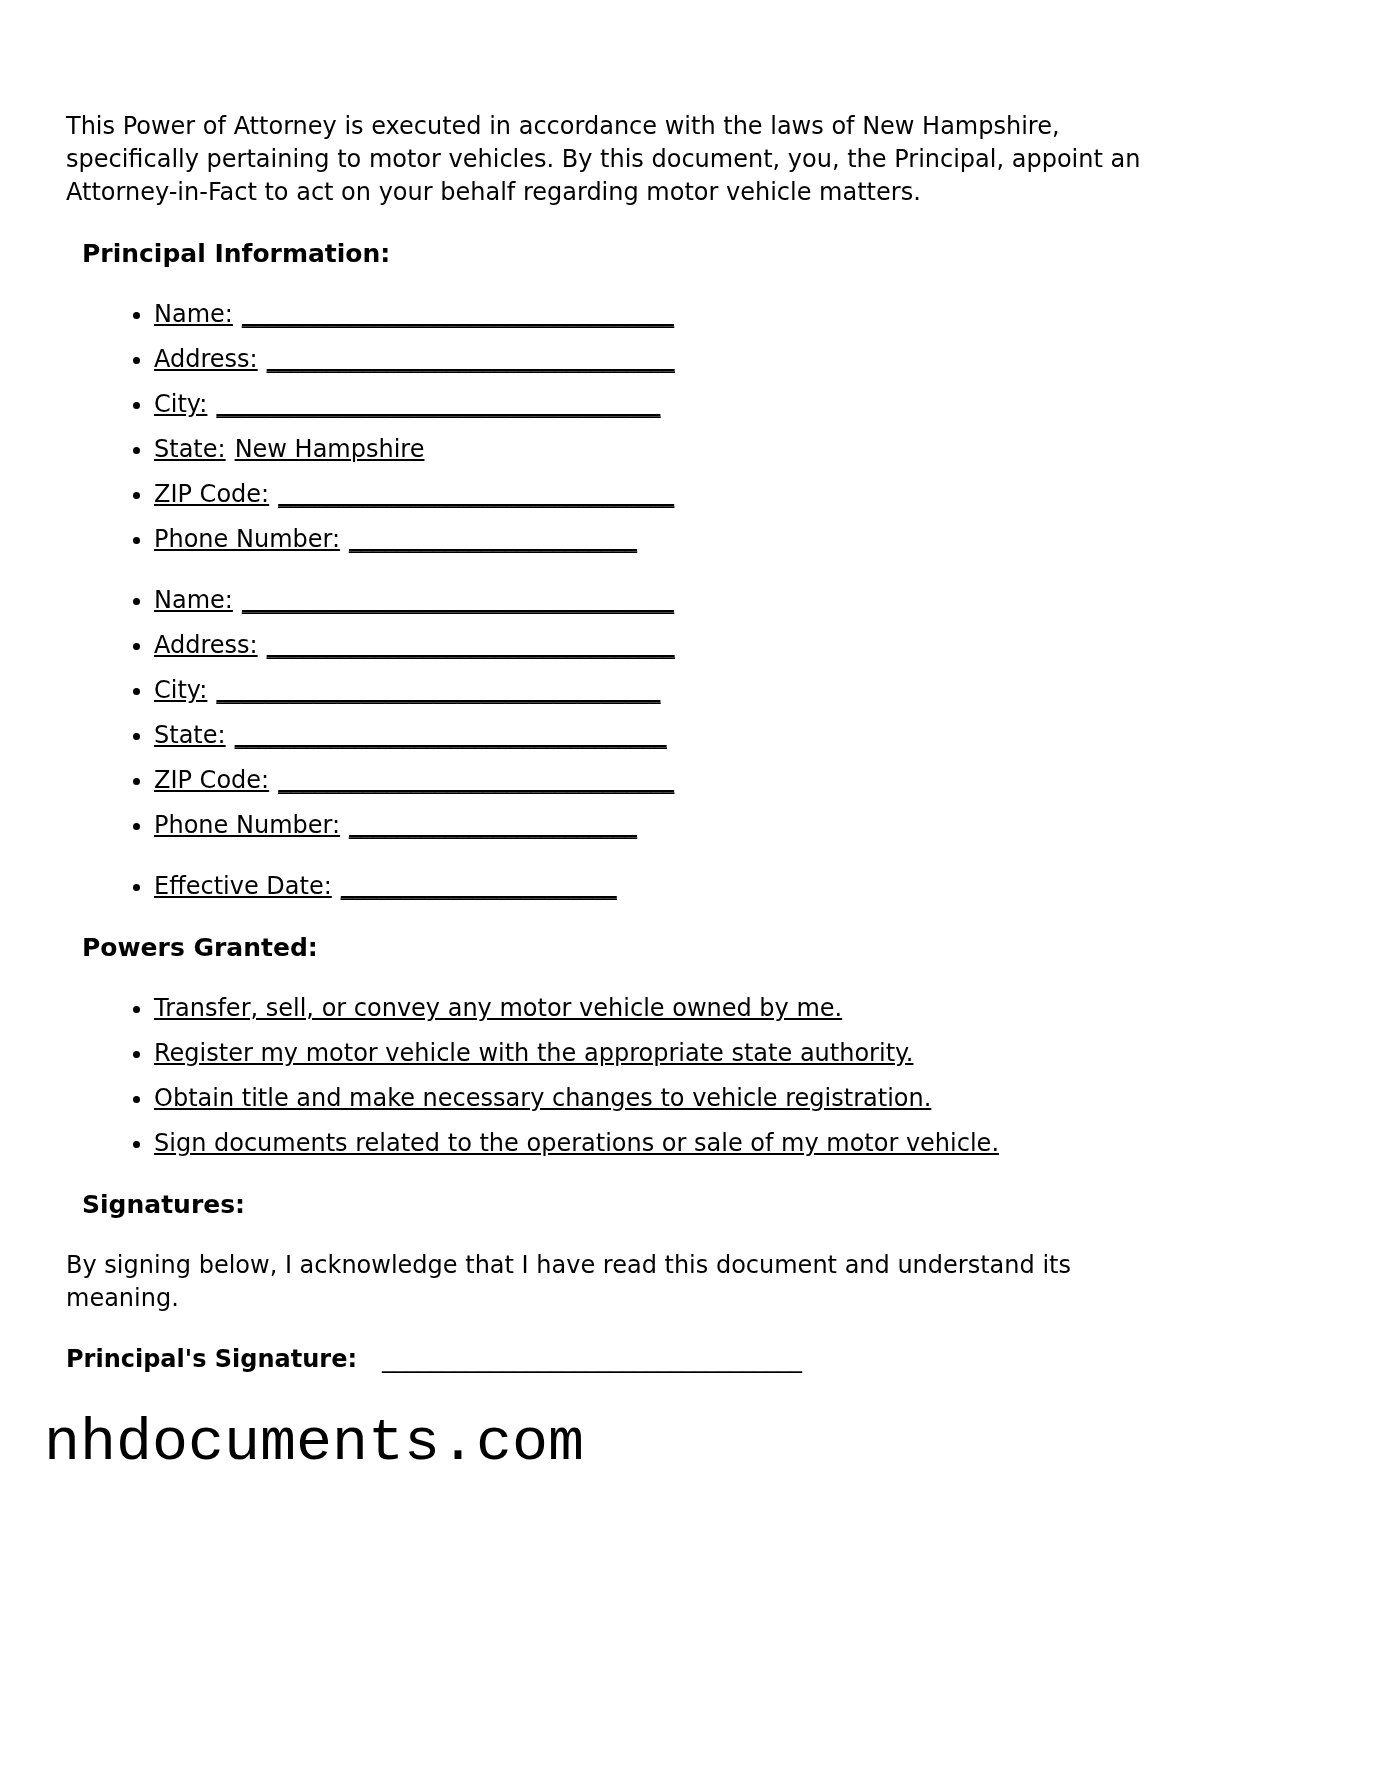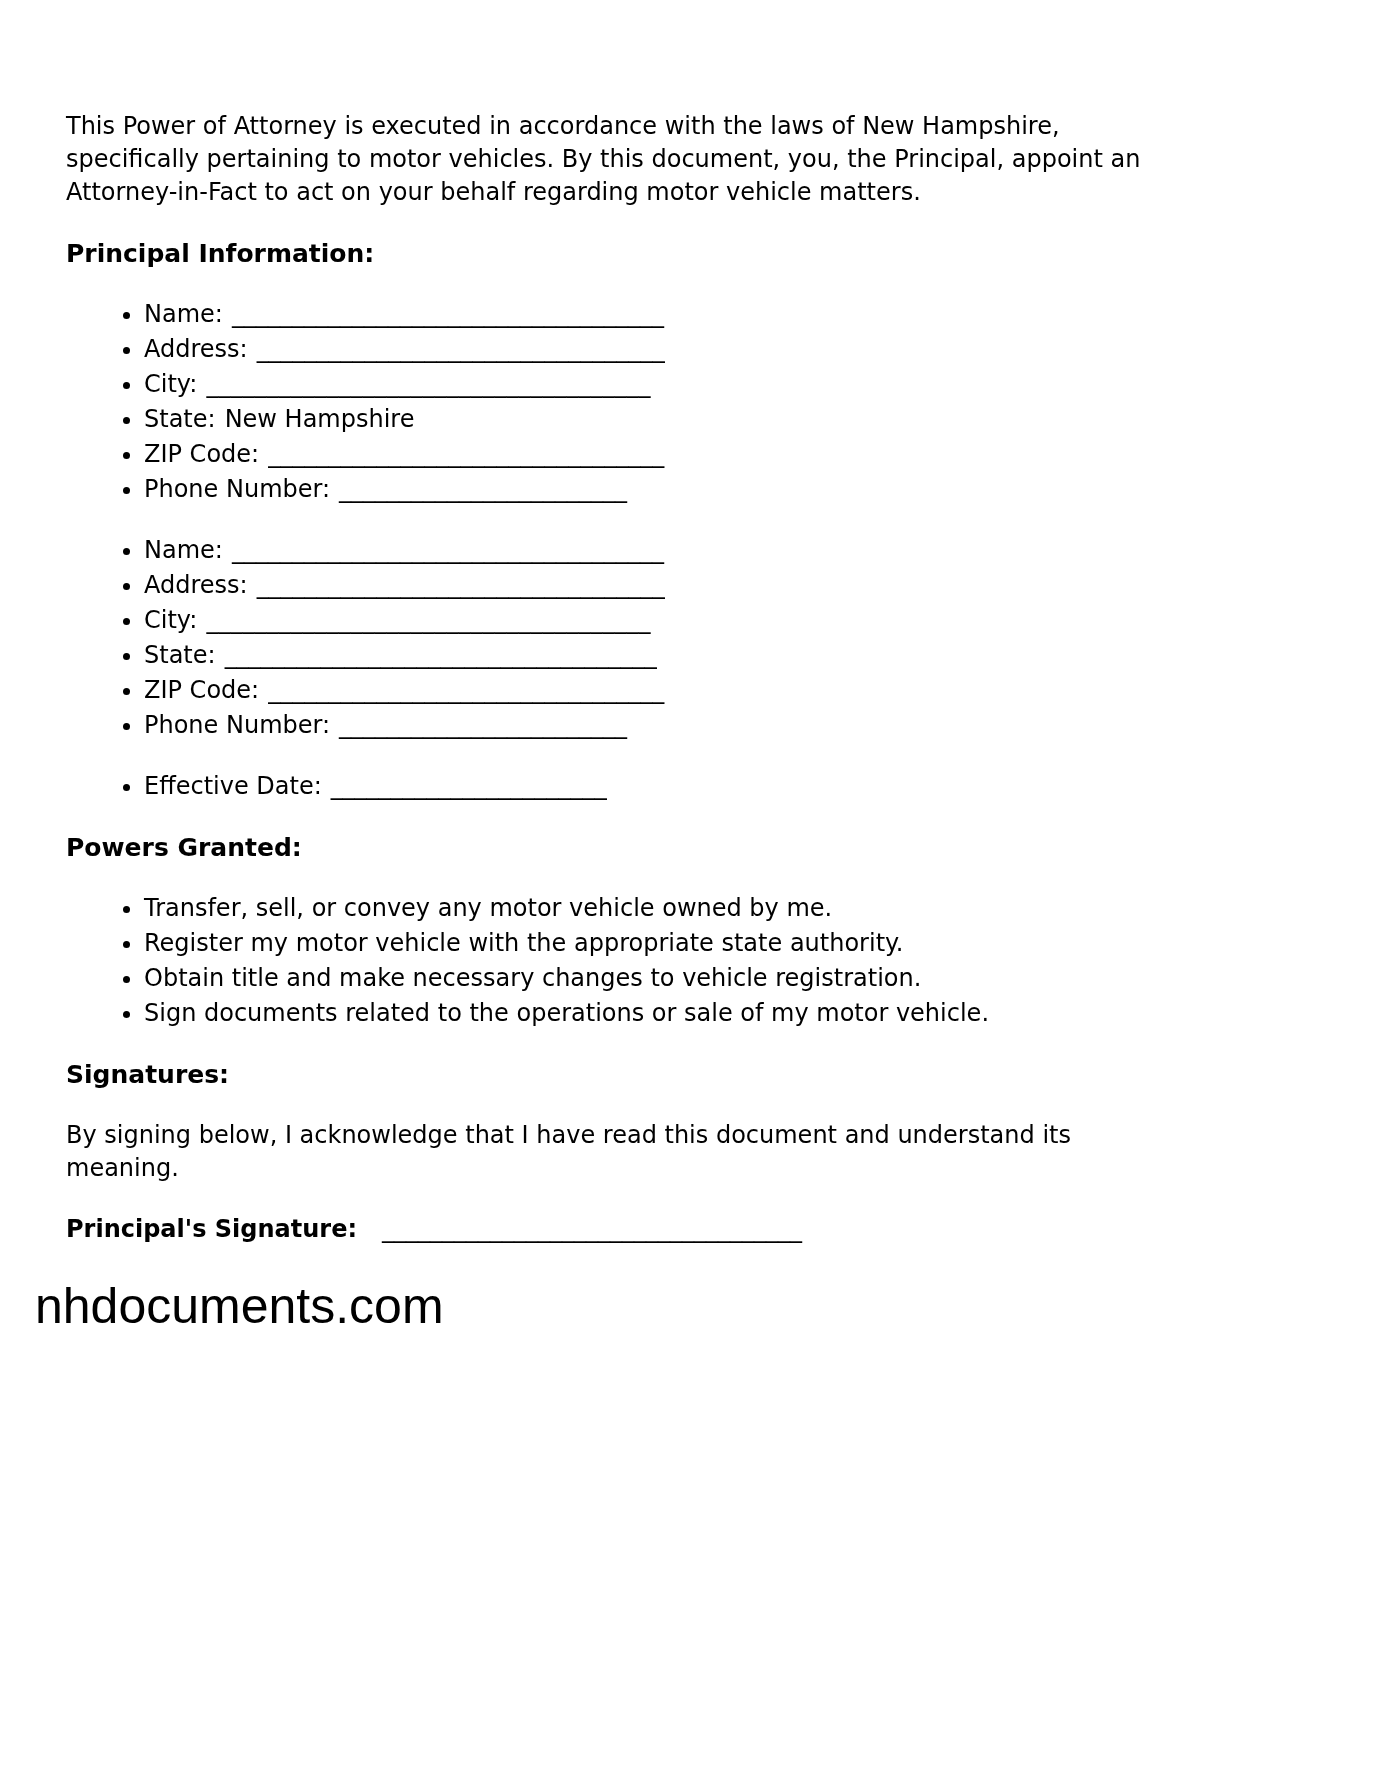--- a/index.html
+++ b/index.html
@@ -9,31 +9,31 @@
     font-family: "DejaVu Sans", sans-serif;
     font-size: 24px; line-height: 1.375;
     overflow: hidden;
   }
   .content { padding: 82px 230px 0 66px; }
   h1 {
     font-size: 46px; line-height: 1.3; font-weight: bold;
     margin: 0 0 28px 0; white-space: pre-line;
   }
   p { margin: 28px 0; white-space: pre-line; }
-  h2 { font-size: 25px; line-height: 33px; font-weight: bold; margin: 28px 0; }
+  h2 { font-size: 25px; line-height: 33px; font-weight: bold; margin: 28px 16px; }
   ul { margin: 28px 0; padding-left: 76px; }
-  li { margin: 2px; padding: 0; }
+  li { margin: 12px; padding: 0; text-decoration: underline; }
   .blank, .value { margin-left: 9px; }
   strong { font-weight: bold; }
   .sig-row { margin: 28px 0; }
   .sig-row .blank { margin-left: 25px; }
   .footer {
-    font-family: Liberation Sans, sans-serif;
-    font-size: 50px; line-height: 1.3;
-    margin: 26px 0 0 35px;
+    font-family: Liberation Mono, monospace;
+    font-size: 60px; line-height: 1.3;
+    margin: 26px 0 0 44px;
   }
 </style>
 </head>
 <body>
 
 <div class="content">
 
 
   <p>This Power of Attorney is executed in accordance with the laws of New Hampshire,
 specifically pertaining to motor vehicles. By this document, you, the Principal, appoint an

